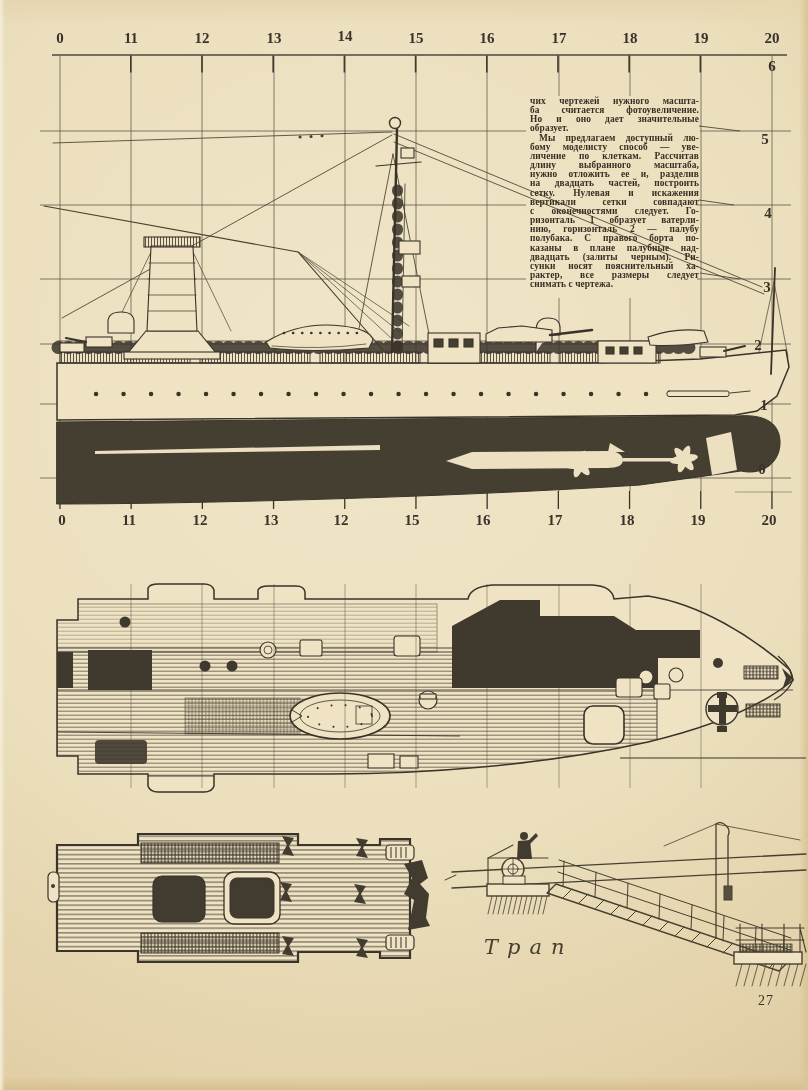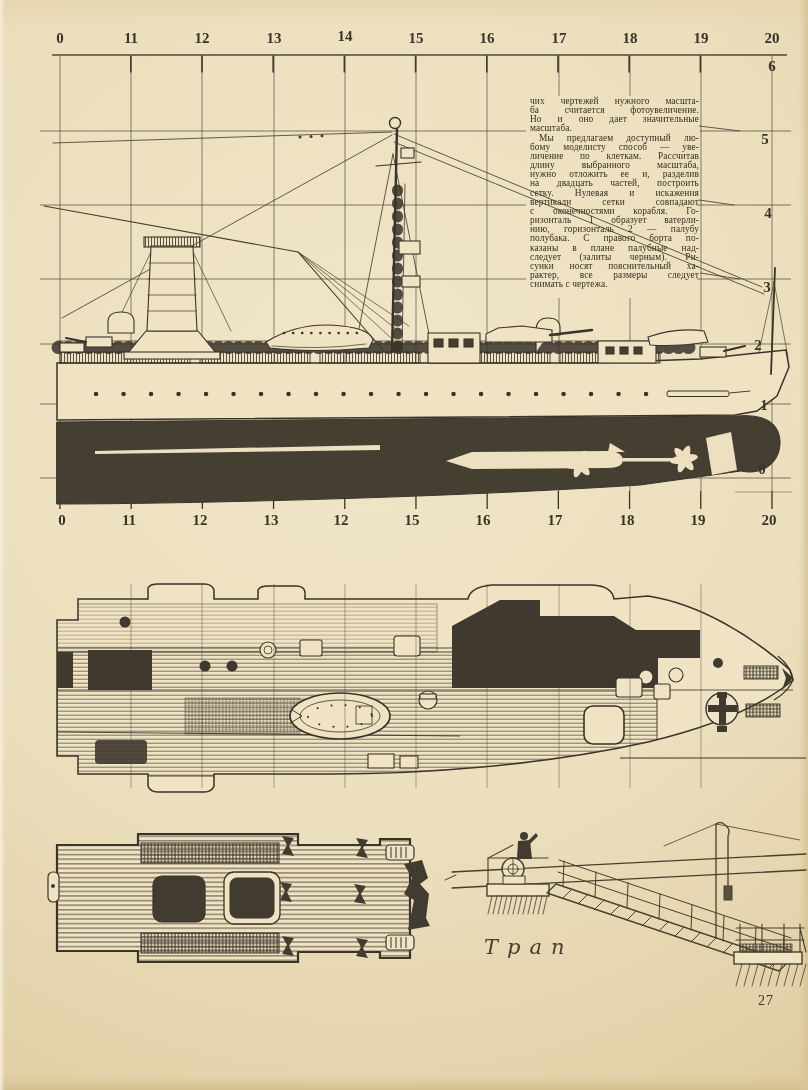--- a/index.html
+++ b/index.html
@@ -8,21 +8,21 @@
     background:
       linear-gradient(90deg,#f5eedb 0,rgba(245,238,219,0) 5px),
       linear-gradient(270deg,#d8c496 0,rgba(216,196,150,0) 9px),
       linear-gradient(0deg,#d6c08f 0,rgba(214,192,143,0) 14px),
       linear-gradient(180deg,#e6d6b0 0,rgba(230,214,176,0) 26px),
       radial-gradient(115% 85% at 45% 35%, #f0e5c8 0%, #ebdfbd 50%, #e3d1a9 80%, #d9c599 100%);}
   svg{position:absolute;left:0;top:0}
   .num{position:absolute;width:24px;text-align:center;font-weight:bold;font-size:15px;color:#3a332a}
   .rnum{position:absolute;width:18px;text-align:center;font-weight:bold;font-size:15px;color:#3a332a}
   .article{position:absolute;left:530px;top:97px;width:169px;font-size:9.4px;line-height:9.15px;
-    font-weight:normal;color:#372f24;letter-spacing:.1px}
+    font-weight:bold;color:#372f24;letter-spacing:.1px}
   .article .ln{text-align:justify;text-align-last:justify}
   .article .ln.end{text-align-last:left}
   .article .ln.ind{text-indent:9px}
   .figlabel{position:absolute;font-style:italic;font-family:"DejaVu Serif",serif;color:#46402f;font-size:21px;white-space:nowrap}
   #rostry-label{left:94px;top:791px;letter-spacing:11px}
   #trap-label{left:484px;top:935px;letter-spacing:9px}
   .pageno{position:absolute;left:758px;top:993px;font-size:14px;font-weight:normal;color:#3a332a;letter-spacing:1px}
 </style>
 </head>
 <body>
@@ -280,35 +280,35 @@
   <span class="rnum" style="left:758px;top:279px">3</span>
   <span class="rnum" style="left:749px;top:337px">2</span>
   <span class="rnum" style="left:755px;top:397px">1</span>
   <span class="rnum" style="left:753px;top:461px">0</span>
 </div>
 
 <div class="article">
   <div class="ln">чих чертежей нужного масшта-</div>
   <div class="ln">ба считается фотоувеличение.</div>
   <div class="ln">Но и оно дает значительные</div>
-  <div class="ln end">масштаба.</div>
+  <div class="ln end">образует.</div>
   <div class="ln ind">Мы предлагаем доступный лю-</div>
   <div class="ln">бому моделисту способ — уве-</div>
   <div class="ln">личение по клеткам. Рассчитав</div>
   <div class="ln">длину выбранного масштаба,</div>
   <div class="ln">нужно отложить ее и, разделив</div>
   <div class="ln">на двадцать частей, построить</div>
   <div class="ln">сетку. Нулевая и искажения</div>
   <div class="ln">вертикали сетки совпадают</div>
-  <div class="ln">с оконечностями корабля. Го-</div>
+  <div class="ln">с оконечностями следует. Го-</div>
   <div class="ln">ризонталь 1 образует ватерли-</div>
   <div class="ln">нию, горизонталь 2 — палубу</div>
   <div class="ln">полубака. С правого борта по-</div>
   <div class="ln">казаны в плане палубные над-</div>
-  <div class="ln">следует (залиты черным). Ри-</div>
+  <div class="ln">двадцать (залиты черным). Ри-</div>
   <div class="ln">сунки носят пояснительный ха-</div>
   <div class="ln">рактер, все размеры следует</div>
   <div class="ln end">снимать с чертежа.</div>
 </div>
 
 <div class="figlabel" id="trap-label">Трап</div>
 <div class="pageno">27</div>
 
 </div>
 

